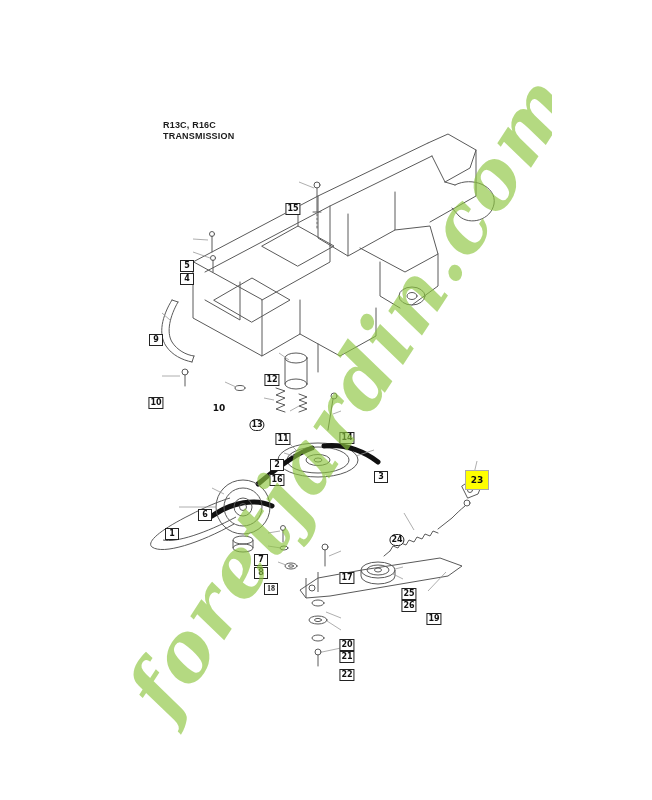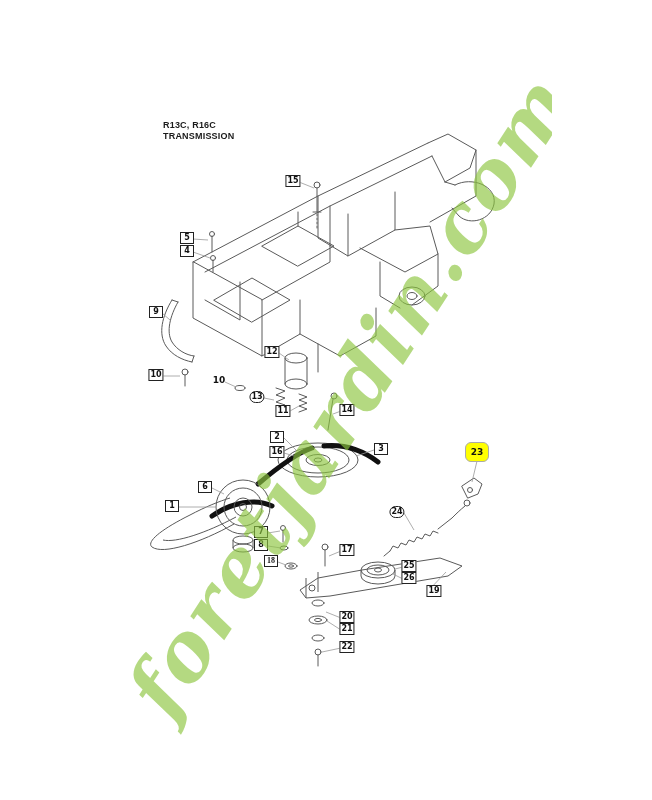--- a/index.html
+++ b/index.html
@@ -25,20 +25,21 @@
     transform:translate(-50%,-50%);
     min-width:14px;height:12px;
     line-height:11px;
     padding:0 1px;
     border:1px solid #222;
     background:#fff;
     font:bold 8px "DejaVu Sans",sans-serif;
     text-align:center;
     color:#111;
     box-sizing:border-box;
+    margin-top:28px;
   }
   .callout.noborder{border:none;background:transparent;font-size:9px;}
   .callout.highlight{
     background:var(--highlight,#ffff00);
     border:1px solid #aaa;
     min-width:24px;height:20px;
     line-height:18px;
     font-size:9px;
   }
   .watermark{
@@ -234,21 +235,21 @@
       <div class="callout" style="left: 277px; top: 437px;">2</div>
       <div class="callout" style="left: 277px; top: 452px;">16</div>
       <div class="callout" style="left: 381px; top: 449px;">3</div>
       <div class="callout" style="left: 205px; top: 487px;">6</div>
       <div class="callout" style="left: 172px; top: 506px;">1</div>
       <div class="callout" style="left: 261px; top: 532px;">7</div>
       <div class="callout" style="left: 261px; top: 545px;">8</div>
       <div class="callout" style="left: 271px; top: 561px; font-family: Liberation Serif, serif;">18</div>
       <div class="callout" style="left: 347px; top: 550px;">17</div>
       <div class="callout" style="left: 397px; top: 512px; border-radius: 6px;">24</div>
-      <div class="callout highlight" style="left: 477px; top: 452px; border-radius: 6px;">23</div>
+      <div class="callout highlight" style="left: 477px; top: 452px;">23</div>
       <div class="callout" style="left: 409px; top: 566px;">25</div>
       <div class="callout" style="left: 409px; top: 578px;">26</div>
       <div class="callout" style="left: 434px; top: 591px;">19</div>
       <div class="callout" style="left: 347px; top: 617px;">20</div>
       <div class="callout" style="left: 347px; top: 629px;">21</div>
       <div class="callout" style="left: 347px; top: 647px;">22</div>
     </div>
 
   <div class="watermark">foretjardin.com</div>
 

